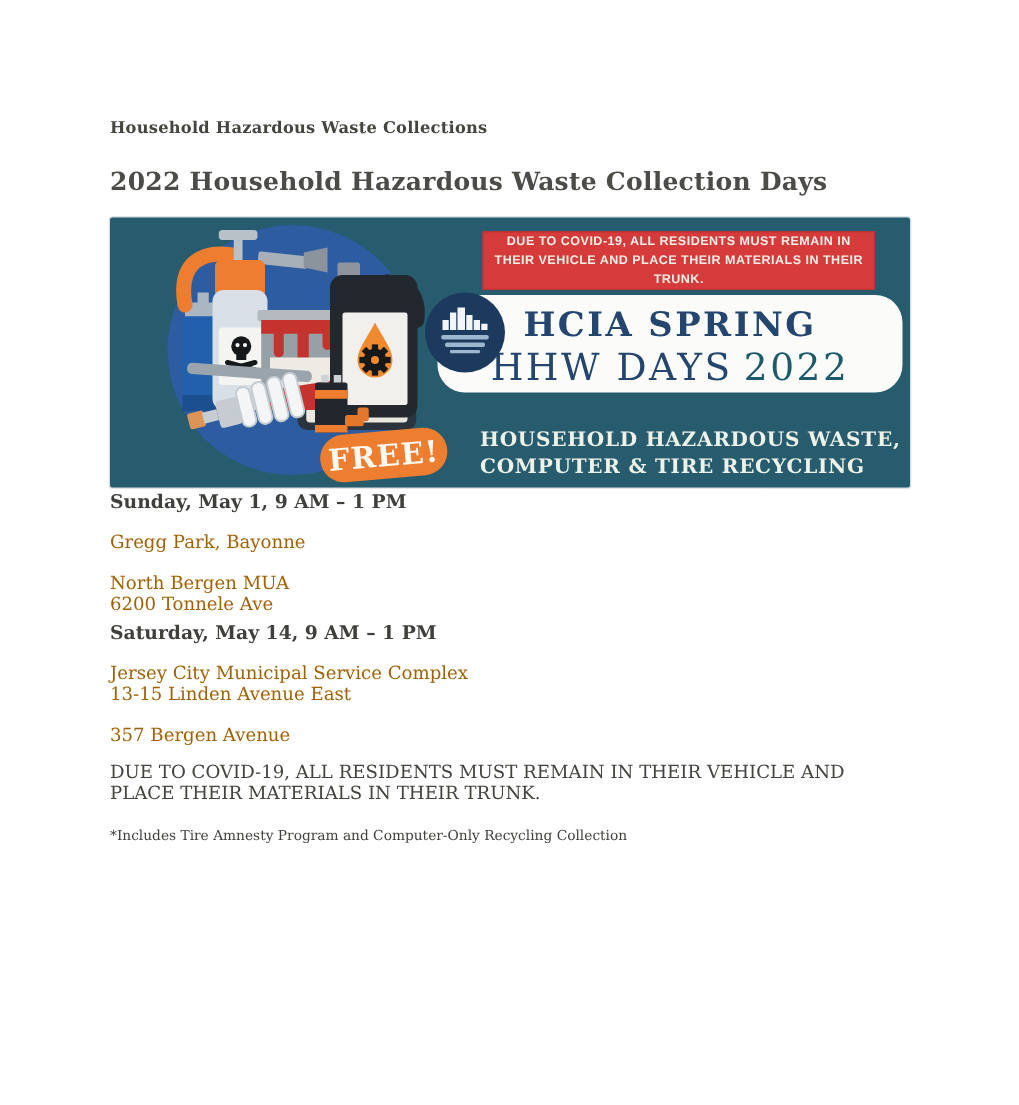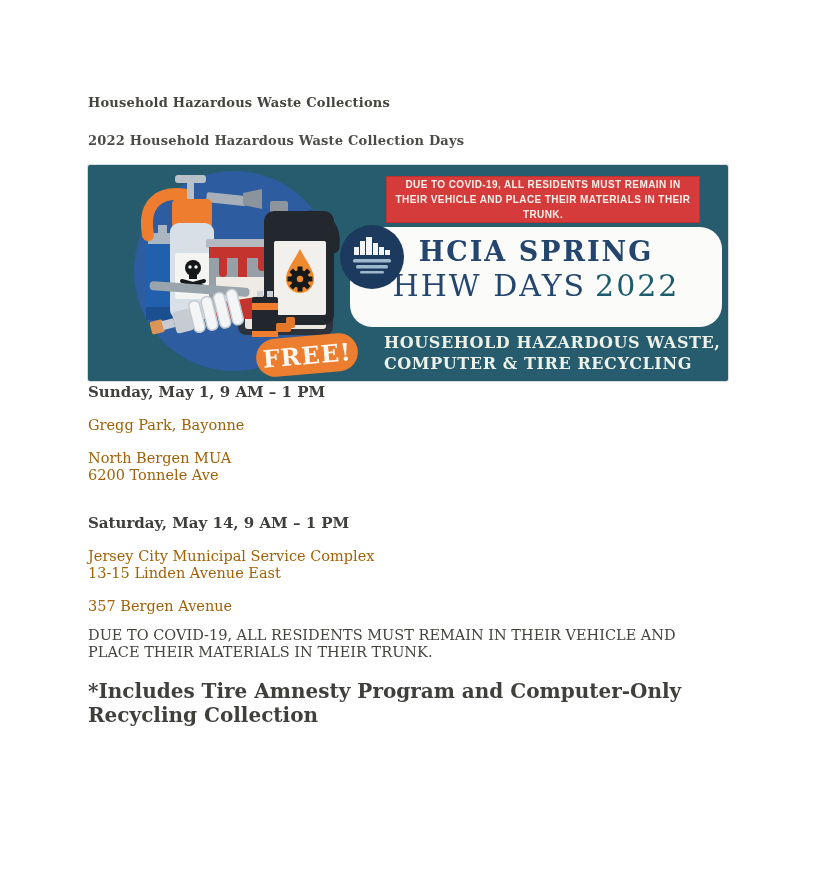--- a/index.html
+++ b/index.html
@@ -8,42 +8,42 @@
     width:815px; height:884px; position:relative; overflow:hidden;
     font-family:"DejaVu Serif", serif; color:#454540;
   }
   .content { width:662px; margin-left:88px; }
 
   .page-title {
     margin-top:95px; font-size:13px; font-weight:bold; color:#45443f;
     letter-spacing:0.2px;
   }
   .section-heading {
-    margin-top:23px; font-size:13px; font-weight:bold; color:#4b4b47;
+    margin-top:23px; font-size:20px; font-weight:bold; color:#4b4b47;
     letter-spacing:0.2px;
   }
 
   
   .banner {
     margin-top:17px; width:640px; height:216px; position:relative;
     background:#265c6d; border-radius:2px; overflow:hidden;
     box-shadow:0 0 0 1px #d8dcdc;
   }
   .banner svg.illus { position:absolute; left:0; top:0; }
 
   .covid-ribbon {
     position:absolute; left:298px; top:11px; width:314px; height:47px;
     background:#d63b3c; border:1px solid #bd3133;
     display:flex; align-items:center; justify-content:center; text-align:center;
     font-family:"Liberation Sans", sans-serif; font-weight:bold;
     font-size:10px; line-height:15px; color:#f6efe8; letter-spacing:0.4px;
     padding:2px 8px;
   }
   .title-box {
-    position:absolute; left:262px; top:62px; width:372px; height:100px;
+    position:absolute; left:262px; top:62px; width:372px; height:78px;
     background:#fbfcfa; border-radius:22px; text-align:center;
   }
   .title-line1 {
     margin-top:9px; font-size:27px; font-weight:bold; color:#24466e;
     letter-spacing:2px; line-height:32px;
   }
   .title-line2 { font-size:30px; font-weight:normal; letter-spacing:2px; line-height:36px; }
   .title-line2 .hhw { color:#24466e; }
   .title-line2 .year { color:#1d5a6b; margin-left:9px; }
 
@@ -58,28 +58,28 @@
   }
   .free-badge {
     position:absolute; left:168px; top:171px; width:102px; height:38px;
     background:#ed7d2f; border-radius:19px; transform:rotate(-5deg);
     display:flex; align-items:center; justify-content:center;
     font-size:24px; font-weight:bold; color:#fdf8f2; letter-spacing:1px;
   }
 
   
   .date-heading { margin-top:2px; font-size:15px; font-weight:bold; color:#3f3f3c; }
-  .date-heading.second { margin-top:30px; }
+  .date-heading.second { margin-top:4px; }
   .location { margin-top:16px; font-size:14.5px; line-height:17px; color:#a16207; }
   .location div { }
   .covid-note {
     margin-top:12px; font-size:14.5px; line-height:17px; color:#44443f;
     width:640px;
   }
-  .includes-note { margin-top:18px; font-size:20px; font-weight:bold; color:#3f3f3c; }
+  .includes-note { margin-top:18px; font-size:11px; font-weight:normal; color:#3f3f3c; }
 </style>
 </head>
 <body>
 
 <div class="content">
 
   <h1 class="page-title">Household Hazardous Waste Collections</h1>
   <h2 class="section-heading">2022 Household Hazardous Waste Collection Days</h2>
 
   <div class="banner">

